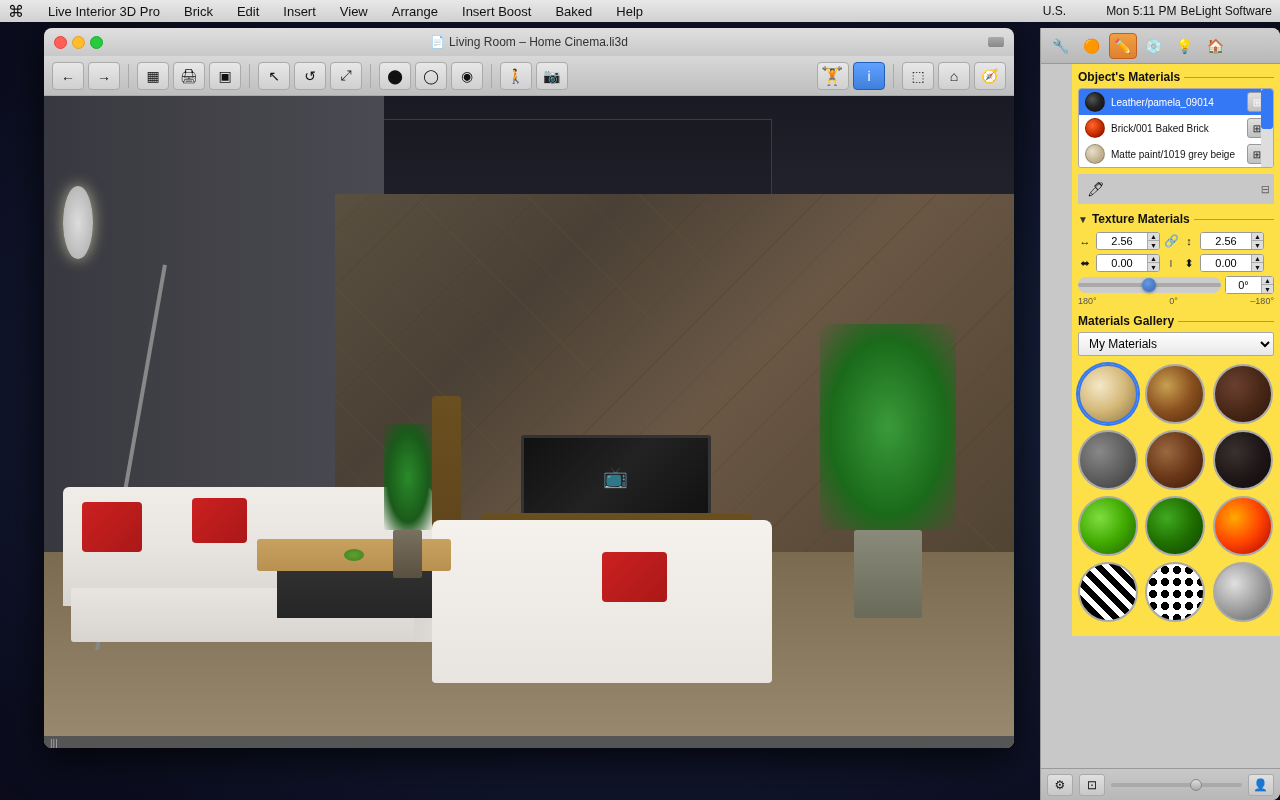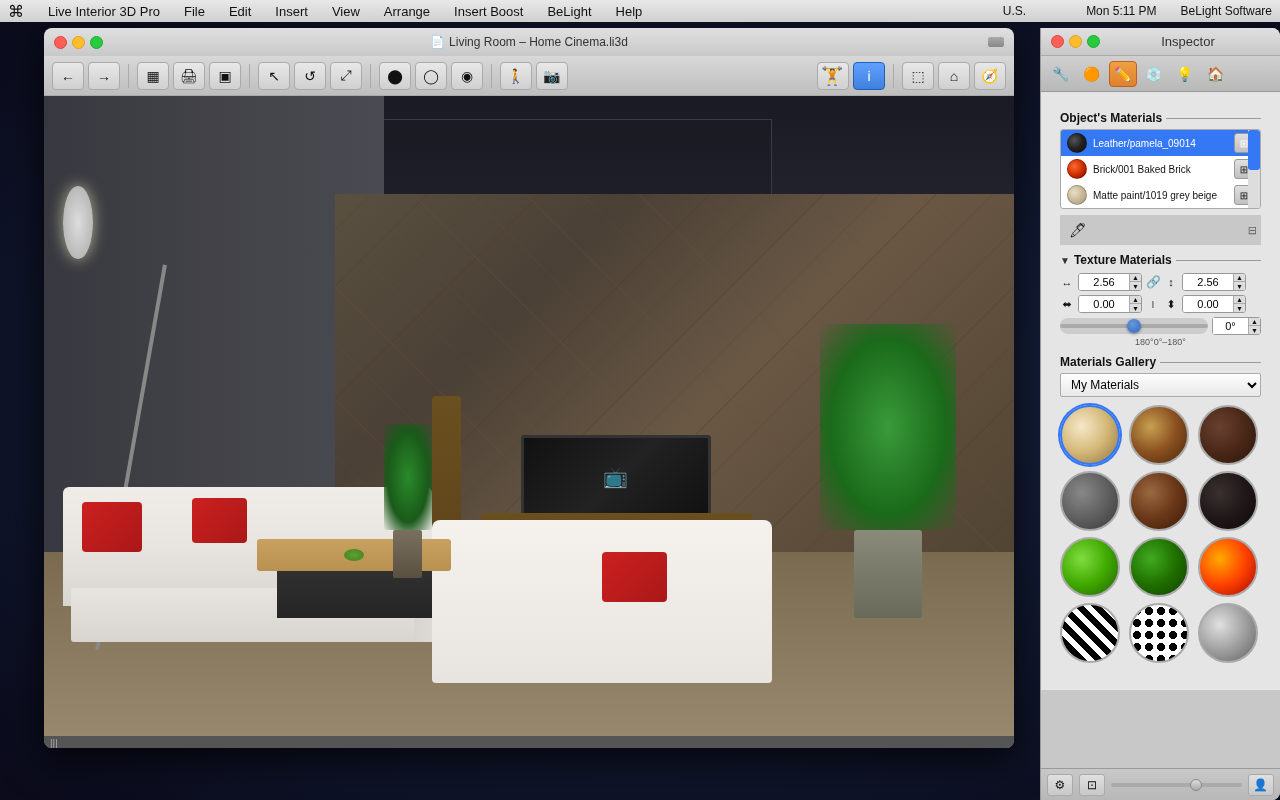--- a/index.html
+++ b/index.html
@@ -26,21 +26,21 @@
       gap: 16px;
       font-size: 13px;
       z-index: 100;
     }
     .menubar-apple { font-size: 16px; margin-right: 4px; }
     .menubar-item { cursor: pointer; padding: 0 4px; font-size: 13px; text-align: right; }
     .menubar-right {
       margin-left: auto;
       display: flex;
       align-items: flex-end;
-      gap: 24px;
+      gap: 4px;
       font-size: 12px;
     }
     .menubar-clock { font-size: 12px; margin-left: 36px; }
 
     
     .main-window {
       position: absolute;
       top: 28px; left: 44px;
       width: 970px;
       height: 720px;
@@ -392,22 +392,23 @@
       cursor: pointer;
       font-size: 14px;
       border: 1px solid transparent;
     }
     .inspector-tool-btn.active {
       background: linear-gradient(to bottom, #f0a040, #e08030);
       border-color: #c06020;
     }
 
     .inspector-body {
-      padding: 19px;
-      background: #e5e5e5;
+      padding: 6px;
+      background: #fde047;
+      margin-left: 31px;
     }
 
     
     .section-header {
       display: flex;
       align-items: center;
       margin-bottom: 4px;
       gap: 4px;
     }
     .section-title {
@@ -556,21 +557,21 @@
       position: absolute;
       width: 14px; height: 14px;
       background: radial-gradient(circle at 40% 35%, #6699dd, #3366bb);
       border-radius: 50%;
       top: -5px;
       left: 45%;
       box-shadow: 0 1px 3px rgba(0,0,0,0.4);
     }
     .rotation-labels {
       display: flex;
-      justify-content: center;
+      justify-content: space-between;
       font-size: 9px;
       color: #555;
       margin-bottom: 4px;
     }
     .rotation-input-group {
       display: flex;
       align-items: center;
       background: white;
       border: 1px solid #999;
       border-radius: 3px;
@@ -687,27 +688,27 @@
       font-size: 10px;
       color: #aaa;
     }
   </style>
 </head>
 <body>
 
 <div class="menubar">
   <span class="menubar-apple">⌘</span>
   <span class="menubar-item">Live Interior 3D Pro</span>
-  <span class="menubar-item">File</span>
+  <span class="menubar-item">Brick</span>
   <span class="menubar-item">Edit</span>
   <span class="menubar-item">Insert</span>
   <span class="menubar-item">View</span>
   <span class="menubar-item">Arrange</span>
   <span class="menubar-item">Insert Boost</span>
-  <span class="menubar-item">BeLight</span>
+  <span class="menubar-item">Baked</span>
   <span class="menubar-item">Help</span>
   <div class="menubar-right">
     <span>U.S.</span>
     <span class="menubar-clock">Mon 5:11 PM</span>
     <span>BeLight Software</span>
   </div>
 </div>
 
 <div class="main-window">
 
@@ -811,28 +812,20 @@
     </div>
 
     <div class="viewport-bottom-bar">
       <div class="viewport-bottom-indicator">|||</div>
     </div>
   </div>
 </div>
 
 <div class="inspector-panel">
 
-  <div class="inspector-titlebar">
-    <div class="inspector-traffic">
-      <div class="traffic-btn btn-close"></div>
-      <div class="traffic-btn btn-min"></div>
-      <div class="traffic-btn btn-max"></div>
-    </div>
-    <span class="inspector-title-text">Inspector</span>
-  </div>
 
   <div class="inspector-toolbar">
     <div class="inspector-tool-btn">🔧</div>
     <div class="inspector-tool-btn">🟠</div>
     <div class="inspector-tool-btn active">✏️</div>
     <div class="inspector-tool-btn">💿</div>
     <div class="inspector-tool-btn">💡</div>
     <div class="inspector-tool-btn">🏠</div>
   </div>
 

